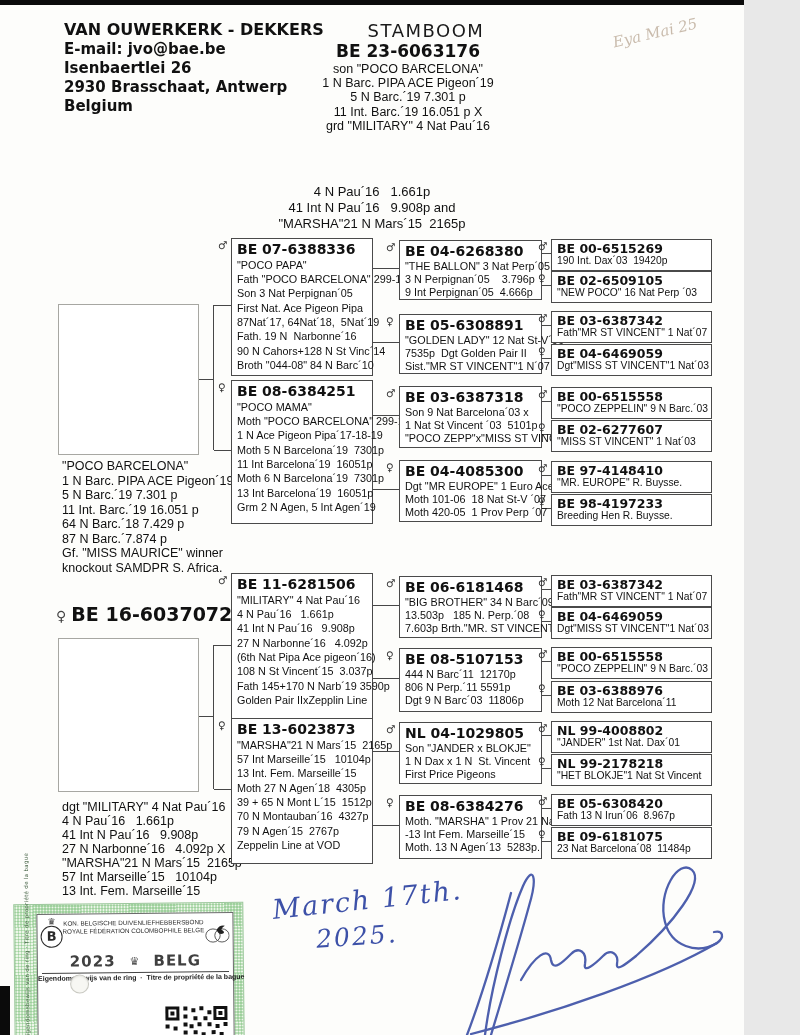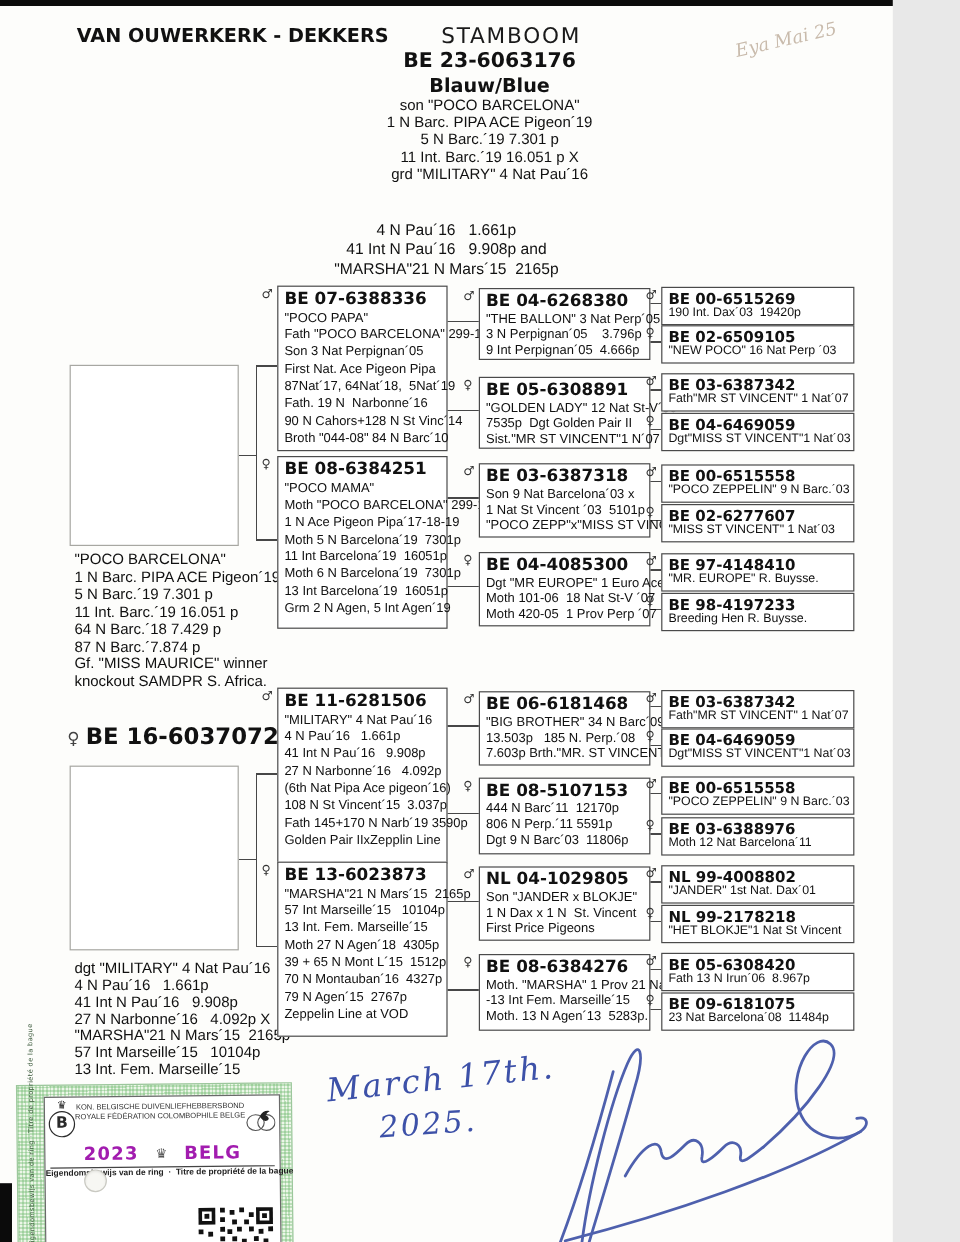--- a/index.html
+++ b/index.html
@@ -53,45 +53,48 @@
   .sidetext{position:absolute;left:9px;top:134px;width:122px;font-size:5.5px;letter-spacing:.3px;
             color:#3e5c3e;transform:rotate(-90deg);transform-origin:0 0;white-space:pre;z-index:3;}
   .cardhead{display:flex;align-items:flex-start;padding:3px 3px 0 3px;}
   .fedlines{flex:1;text-align:center;font-size:6.3px;line-height:7.5px;color:#2e2e2e;white-space:pre;
             font-family:"Liberation Sans",sans-serif;padding-top:2px;}
   .emblemL{width:30px;text-align:center;color:#2a2a2a;}
   .emblemL .crown{font-size:9px;line-height:8px;}
   .emblemL .bcirc{margin:0 auto;width:20px;height:20px;border:1.6px solid #2a2a2a;border-radius:50%;
                   font-size:13px;font-weight:bold;line-height:19px;}
   .yearrow{display:flex;justify-content:center;align-items:center;gap:14px;margin-top:1px;}
-  .yearrow .yr{font-size:15px;font-weight:bold;letter-spacing:1px;color:#a21caf;}
+  .yearrow .yr{font-size:15px;font-weight:bold;letter-spacing:1px;color:#404040;}
   .yearrow .crown2{font-size:11px;color:#555;}
   .cardrule{border-top:1.4px solid #444;margin:2px 4px 1px 4px;}
   .ownline{text-align:center;font-size:7px;font-weight:bold;color:#222;white-space:pre;
            font-family:"Liberation Sans",sans-serif;}
   .hole{position:absolute;left:32px;top:60px;width:17px;height:17px;border-radius:50%;
         border:1px solid #c9c9c2;background:#f7f7f3;box-shadow:inset 0 1px 2px rgba(0,0,0,.08);}
   .qr{position:absolute;right:4px;bottom:-4px;}
   svg.connectors{left:0;top:0;pointer-events:none;}
 </style>
 </head>
 <body>
 <div id="page">
 
   <div class="abs scan-top"></div>
   <div class="abs scan-left"></div>
 
   <div class="abs breeder">
     <div class="name">VAN OUWERKERK - DEKKERS</div>
+    <div class="blines">E-mail: jvo@bae.be
+Isenbaertlei 26
+2930 Brasschaat, Antwerp
+Belgium</div>
   </div>
 
   <div class="abs titleblock">
     <div class="heading">STAMBOOM</div>
     <div class="ringno">BE 23-6063176</div>
-    <div class="colorword">Blauw/Blue</div>
     <div class="tlines">son "POCO BARCELONA"
 1 N Barc. PIPA ACE Pigeon´19
 5 N Barc.´19 7.301 p
 11 Int. Barc.´19 16.051 p X
 grd "MILITARY" 4 Nat Pau´16</div>
   </div>
 
   <div class="abs pencil">Eya Mai 25</div>
 
   <div class="abs midnote">4 N Pau´16   1.661p

